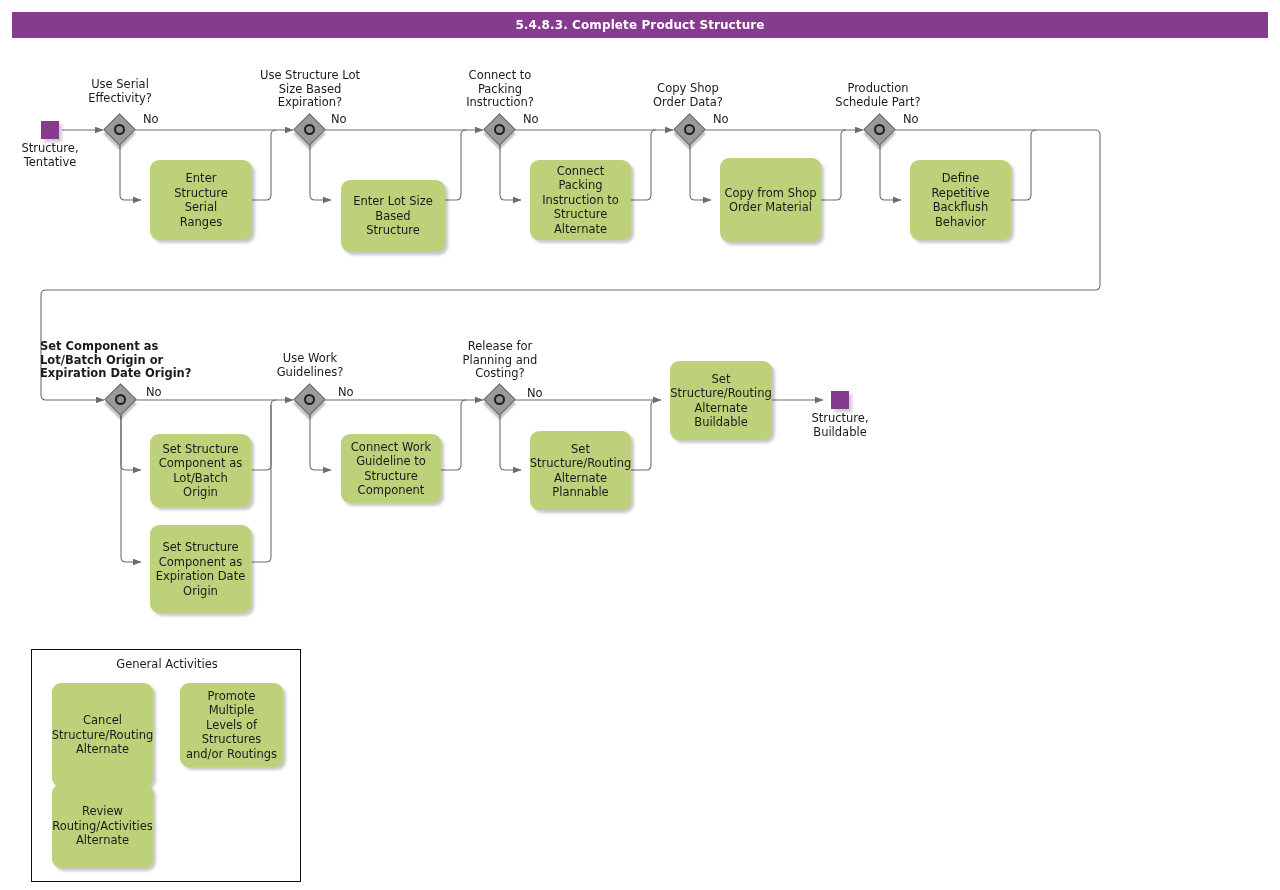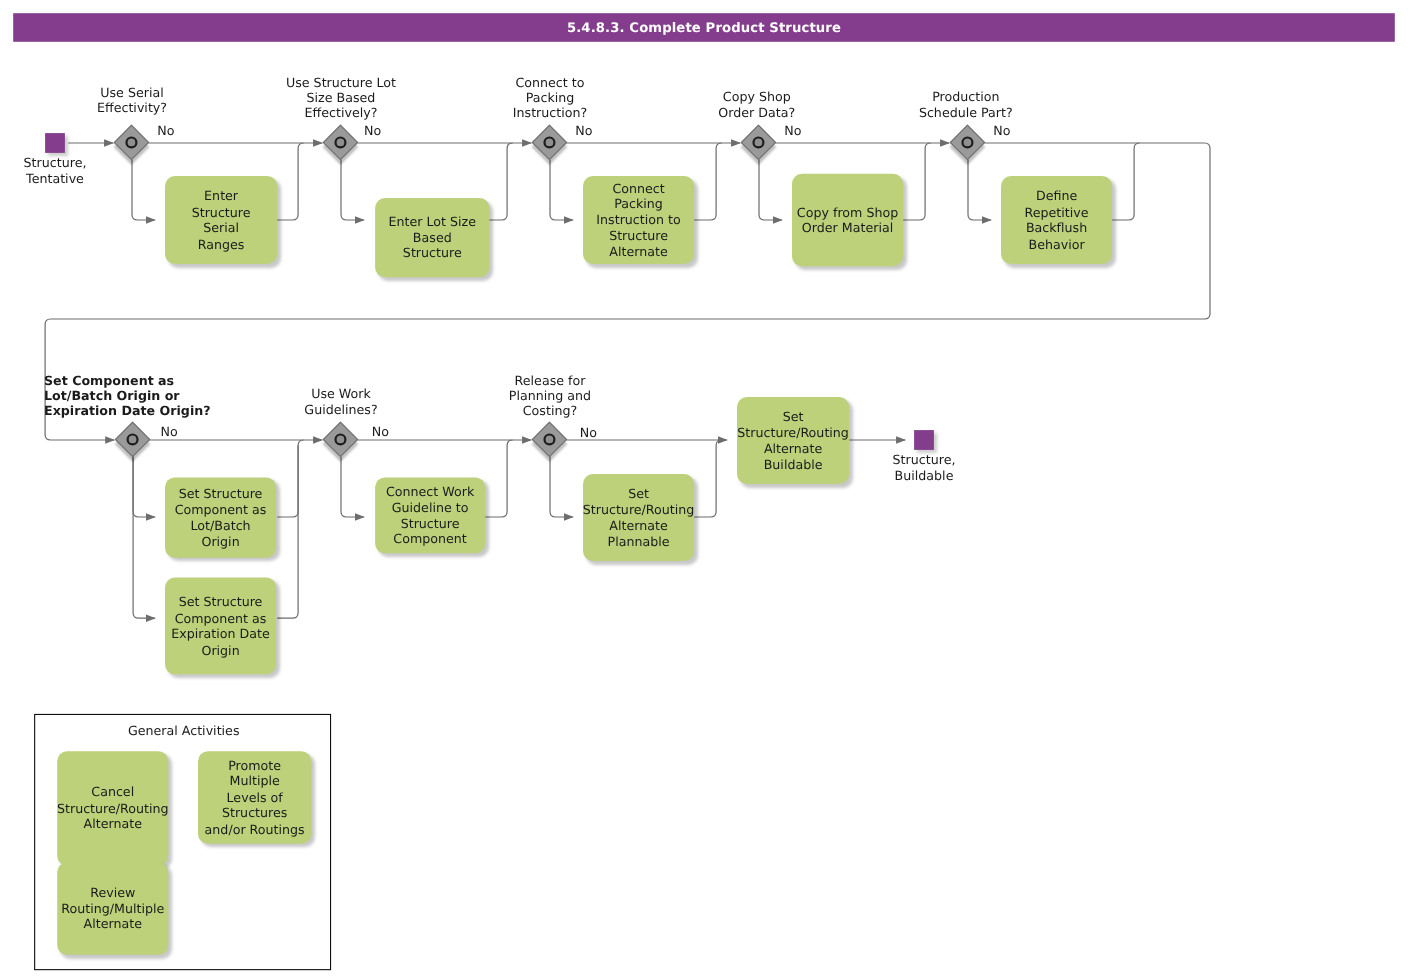--- a/index.html
+++ b/index.html
@@ -242,21 +242,21 @@
 Structure
 Serial
 Ranges</div>
 
   <div class="gateway" style="left:295px; top:115px;">
     <div class="dia"></div>
     <div class="ring"></div>
   </div>
   <div class="glabel" style="left:250px; top:69px; width:120px;">Use Structure Lot
 Size Based
-Effectively?</div>
+Expiration?</div>
   <div class="flowlabel" style="left:331px; top:113px;">No</div>
 
   <div class="task" style="left:341px; top:180px; width:104px; height:72px;">Enter Lot Size
 Based
 Structure</div>
 
   <div class="gateway" style="left:485px; top:115px;">
     <div class="dia"></div>
     <div class="ring"></div>
   </div>
@@ -351,17 +351,17 @@
   <div id="pool">
     <div id="pool-title">General Activities</div>
     <div class="task" style="left:20px; top:33px; width:101px; height:104px;">Cancel
 Structure/Routing
 Alternate</div>
     <div class="task" style="left:148px; top:33px; width:103px; height:84px;">Promote Multiple
 Levels of
 Structures
 and/or Routings</div>
     <div class="task" style="left:20px; top:134px; width:101px; height:84px;">Review
-Routing/Multiple
+Routing/Activities
 Alternate</div>
   </div>
 
 </div>
 
 </body></html>

